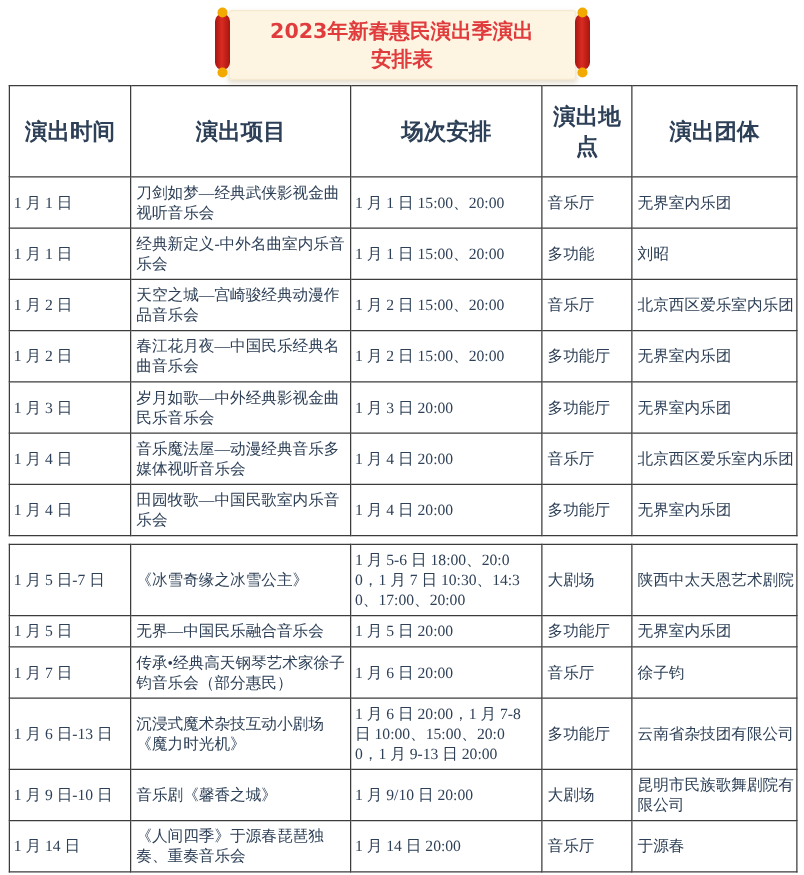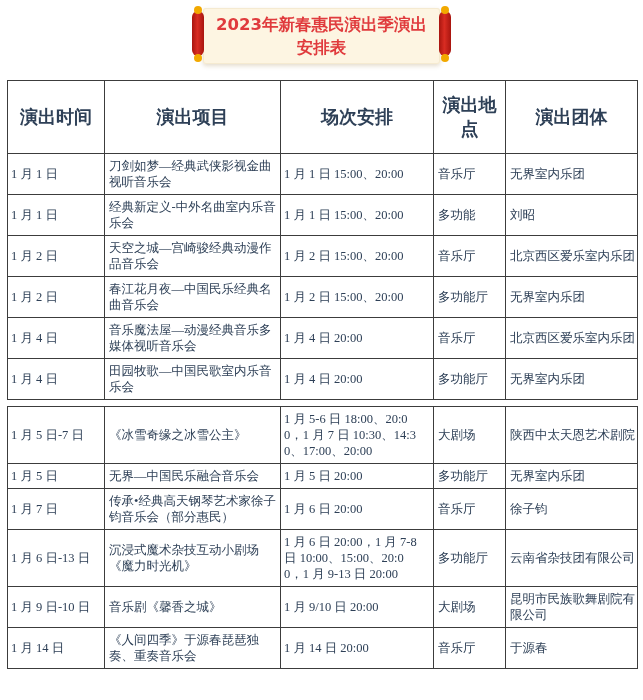--- a/index.html
+++ b/index.html
@@ -9,21 +9,21 @@
     --paper-cream:#fdf5e2;
     --text-navy:#2e4057;
     --border-dark:#3c3c3c;
   }
   html,body{margin:0;padding:0;}
   body{
     width:643px;height:700px;background:#ffffff;overflow:hidden;
     font-family:"Liberation Serif","DejaVu Serif",serif;
   }
   
-  .banner{position:relative;width:259px;margin:6px auto 16px;height:58px;}
+  .banner{position:relative;width:300px;margin:6px auto 4px;height:58px;}
   .banner-paper{
     position:absolute;left:11px;right:11px;top:2px;bottom:0;
     background:var(--paper-cream);
     border-radius:3px;
     box-shadow:0 2px 4px rgba(150,120,60,0.25), inset 0 0 0 1px #f5ead0;
     display:flex;flex-direction:column;justify-content:center;align-items:center;
   }
   .banner-title{
     font-family:"DejaVu Sans","Liberation Sans",sans-serif;
     font-weight:700;color:var(--title-red);
@@ -113,20 +113,27 @@
         <td class="col4">北京西区爱乐室内乐团</td>
       </tr>
       <tr>
         <td class="col0">1 月 2 日</td>
         <td class="col1">春江花月夜—中国民乐经典名曲音乐会</td>
         <td class="col2">1 月 2 日 15:00、20:00</td>
         <td class="col3">多功能厅</td>
         <td class="col4">无界室内乐团</td>
       </tr>
       <tr>
+        <td class="col0">1 月 3 日</td>
+        <td class="col1">岁月如歌—中外经典影视金曲民乐音乐会</td>
+        <td class="col2">1 月 3 日 20:00</td>
+        <td class="col3">多功能厅</td>
+        <td class="col4">无界室内乐团</td>
+      </tr>
+      <tr>
         <td class="col0">1 月 4 日</td>
         <td class="col1">音乐魔法屋—动漫经典音乐多媒体视听音乐会</td>
         <td class="col2">1 月 4 日 20:00</td>
         <td class="col3">音乐厅</td>
         <td class="col4">北京西区爱乐室内乐团</td>
       </tr>
       <tr>
         <td class="col0">1 月 4 日</td>
         <td class="col1">田园牧歌—中国民歌室内乐音乐会</td>
         <td class="col2">1 月 4 日 20:00</td>

